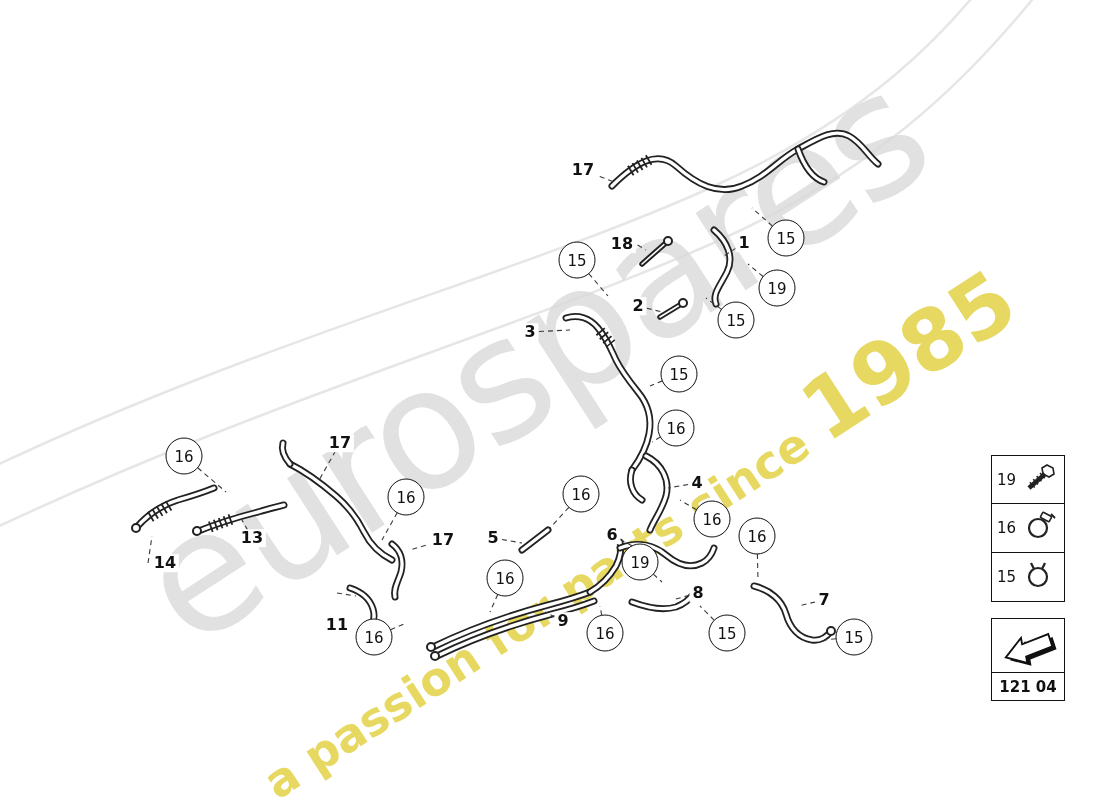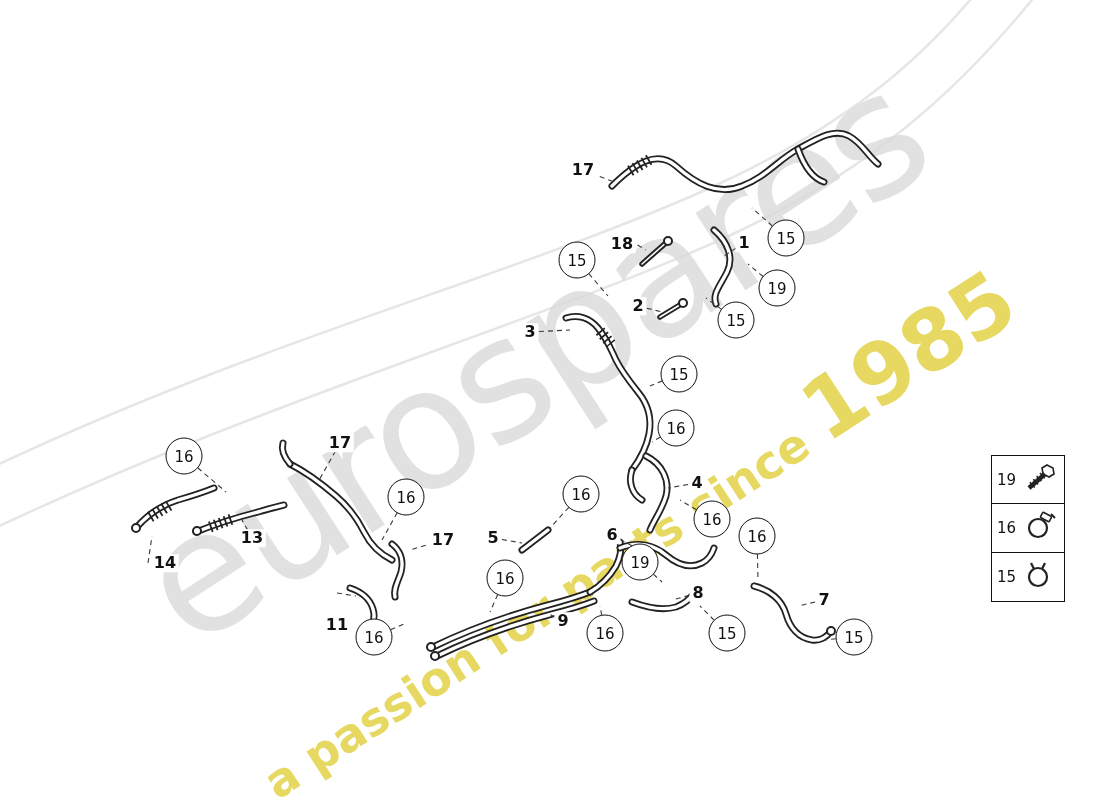--- a/index.html
+++ b/index.html
@@ -231,14 +231,25 @@
       <span>
         <svg width="36" height="32" viewBox="0 0 36 32">
           <circle cx="17" cy="18" r="9" fill="none" stroke="#222" stroke-width="2.2"></circle>
           <line x1="13" y1="10" x2="10" y2="4" stroke="#222" stroke-width="2.2"></line>
           <line x1="21" y1="10" x2="24" y2="4" stroke="#222" stroke-width="2.2"></line>
         </svg>
       </span>
     </div>
   </div>
 
+  <div class="group-box">
+    <div class="arrow-cell">
+      <svg width="60" height="44" viewBox="0 0 64 48">
+        <g transform="rotate(-10 32 24)">
+          <polygon points="10,36 30,18 30,25 60,19 62,33 32,39 32,46" fill="#111"></polygon>
+          <polygon points="6,32 26,14 26,21 56,15 58,29 28,35 28,42" fill="#fff" stroke="#111" stroke-width="2"></polygon>
+        </g>
+      </svg>
+    </div>
+    <div class="code-cell">121 04</div>
+  </div>
 
 </div>
 
 </body></html>

